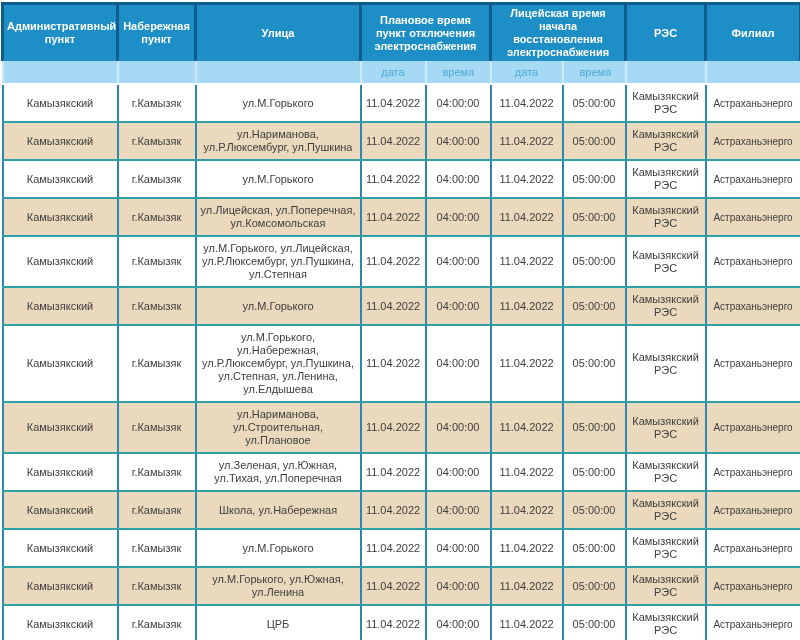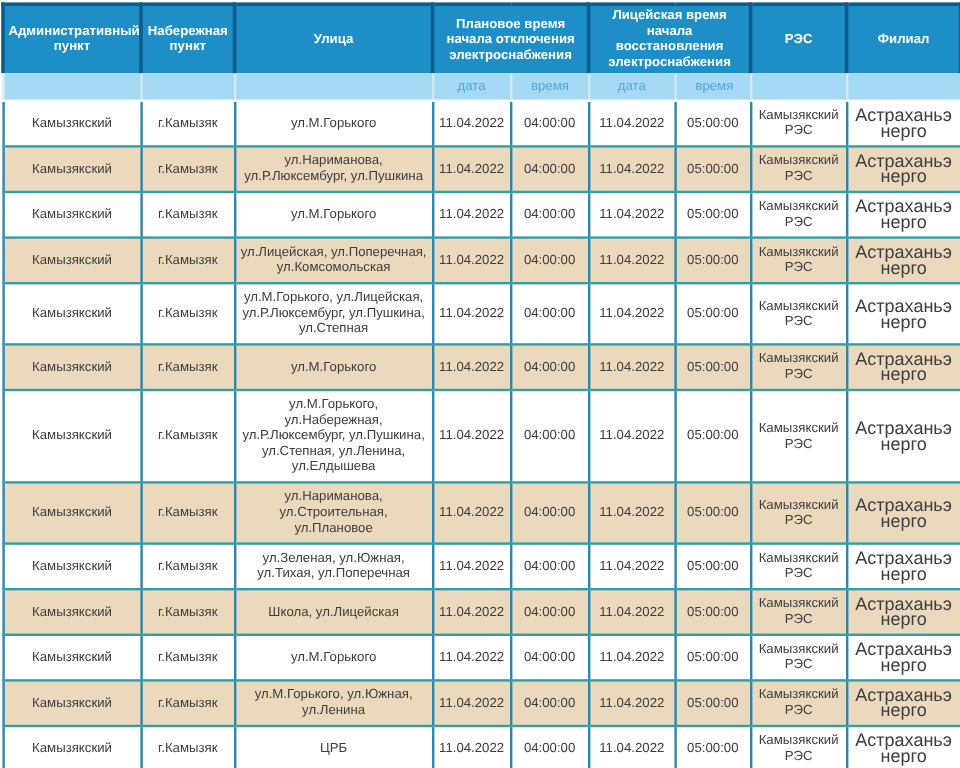--- a/index.html
+++ b/index.html
@@ -51,21 +51,21 @@
     color: var(--text-body);
     text-align: center;
     vertical-align: middle;
     padding: 5px 3px;
     background: #ffffff;
     border: 2px solid;
     border-color: var(--border-h) var(--border-v);
     word-wrap: break-word;
   }
   tbody tr:nth-child(even) td { background: var(--row-alt-bg); }
-  tbody td.branch { font-size: 15px; }
+  tbody td.branch { font-size: 10px; }
 </style>
 </head>
 <body>
 
 <div class="page">
   <table class="outage">
     <colgroup>
       <col style="width:115px">
         <col style="width:78px">
         <col style="width:165px">
@@ -74,21 +74,21 @@
         <col style="width:72px">
       <col style="width:63px">
         <col style="width:80px">
         <col style="width:95px">
     </colgroup>
     <thead>
       <tr class="main-head">
         <th rowspan="1">Административный пункт</th>
         <th>Набережная пункт</th>
         <th>Улица</th>
-        <th colspan="2">Плановое время начала отключения электроснабжения</th>
+        <th colspan="2">Плановое время пункт отключения электроснабжения</th>
         <th colspan="2">Лицейская время начала восстановления электроснабжения</th>
         <th>РЭС</th>
         <th>Филиал</th>
       </tr>
       <tr class="sub-head">
         <th></th>
         <th></th>
         <th></th>
         <th>дата</th>
         <th>время</th>
@@ -194,21 +194,21 @@
     <td>11.04.2022</td>
     <td>04:00:00</td>
     <td>11.04.2022</td>
     <td>05:00:00</td>
     <td>Камызякский РЭС</td>
     <td class="branch">Астраханьэнерго</td>
   </tr>
         <tr>
     <td>Камызякский</td>
     <td>г.Камызяк</td>
-    <td>Школа, ул.Лицейская</td>
+    <td>Школа, ул.Набережная</td>
     <td>11.04.2022</td>
     <td>04:00:00</td>
     <td>11.04.2022</td>
     <td>05:00:00</td>
     <td>Камызякский РЭС</td>
     <td class="branch">Астраханьэнерго</td>
   </tr>
         <tr>
     <td>Камызякский</td>
     <td>г.Камызяк</td>

